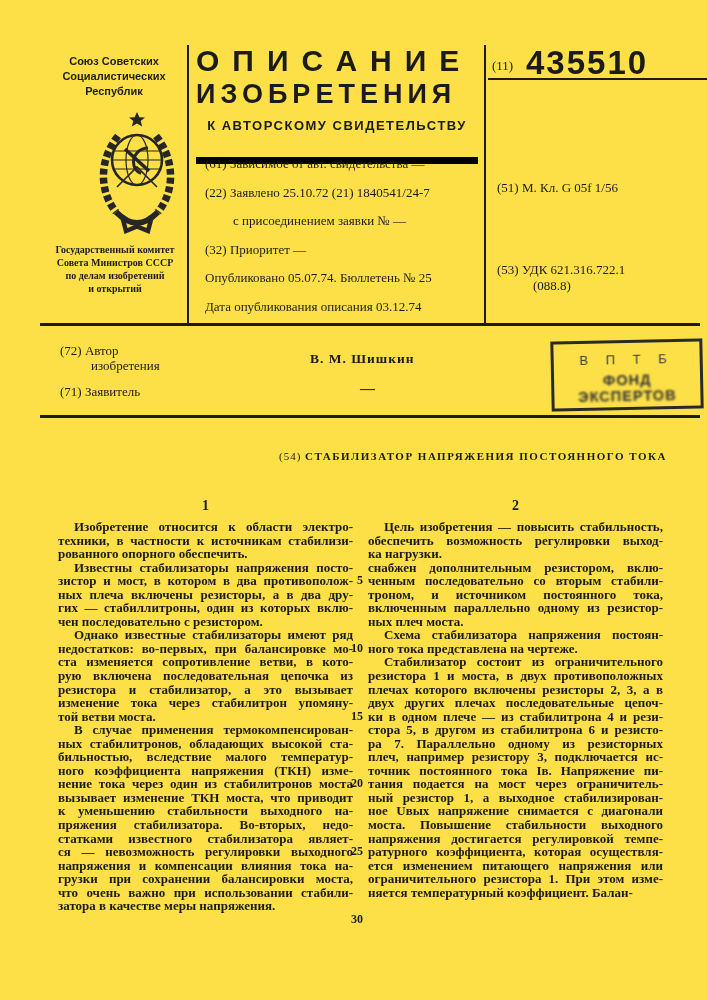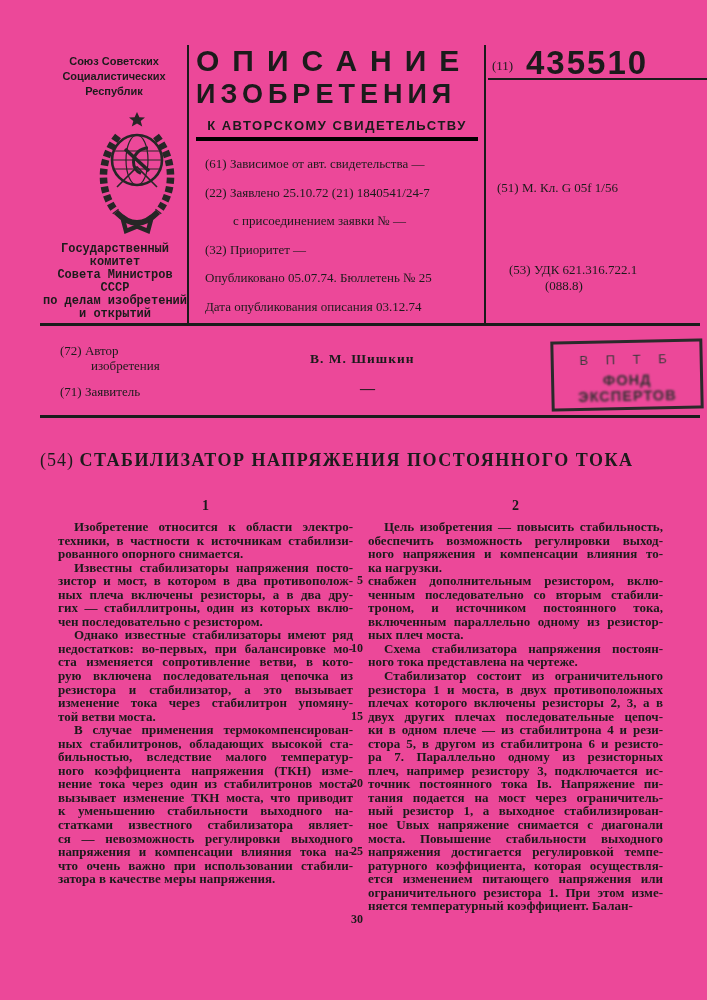--- a/index.html
+++ b/index.html
@@ -1,64 +1,64 @@
 <!DOCTYPE html>
 <html><head>
 <meta charset="utf-8">
 <style>
   html,body{margin:0;padding:0;background:#e8e7e3;}
-  .page{position:relative;width:707px;height:1000px;margin:0 auto;background:#ec4899;
+  .page{position:relative;width:707px;height:1000px;margin:0 auto;background:#fde047;
         color:#1b1b1b;font-family:"Liberation Serif",serif;overflow:hidden;}
   
   .union{position:absolute;left:40px;top:54px;width:148px;text-align:center;
          font-family:"Liberation Sans",sans-serif;font-weight:bold;font-size:11px;line-height:15px;}
   .emblem{position:absolute;left:88px;top:110px;width:98px;height:128px;}
   .committee{position:absolute;left:40px;top:243px;width:150px;text-align:center;
-         font-family:Liberation Mono, monospace;font-weight:bold;font-size:12px;line-height:13px;}
+         font-family:Liberation Serif, serif;font-weight:bold;font-size:10px;line-height:13px;}
   .vline{position:absolute;top:45px;width:2px;height:278px;background:#1b1b1b;}
   #v1{left:187px}#v2{left:484px}
   
   .doc-type{position:absolute;left:196px;top:44px;width:282px;}
   .dt1{font-family:"Liberation Sans",sans-serif;font-weight:bold;font-size:30px;
        letter-spacing:13px;white-space:nowrap;line-height:34px;}
   .dt2{font-family:"Liberation Sans",sans-serif;font-weight:bold;font-size:27px;
        letter-spacing:5px;white-space:nowrap;line-height:33px;}
   .dt3{font-family:"Liberation Sans",sans-serif;font-weight:bold;font-size:13px;
-       letter-spacing:1.5px;text-align:center;margin-top:7px;padding-bottom:4px;
-       border-bottom:4px solid #000000;}
+       letter-spacing:1.5px;text-align:center;margin-top:7px;padding-bottom:24px;
+       border-bottom:7px solid #000000;}
   .fields{position:absolute;left:205px;top:156px;width:270px;font-size:13px;}
   .fields .field-row{height:28.5px;white-space:nowrap;}
   .fields .field-row.indent{padding-left:28px;}
   .b{font-weight:normal;}
   
   .num-label{position:absolute;left:492px;top:58px;font-size:13px;}
   .num{position:absolute;left:526px;top:44px;font-family:"Liberation Sans",sans-serif;
        font-weight:bold;font-size:33px;letter-spacing:2px;}
   .num-rule{position:absolute;left:488px;top:78px;width:219px;height:2px;background:#1b1b1b;}
   .f51{position:absolute;left:497px;top:180px;font-size:13px;white-space:nowrap;}
-  .f53{position:absolute;left:497px;top:262px;font-size:13px;line-height:16px;margin-left:12px;}
+  .f53{position:absolute;left:497px;top:262px;font-size:13px;line-height:16px;}
   .f53 .field-row.indent{padding-left:36px;}
   
   .rule{position:absolute;left:40px;width:660px;height:3px;background:#1b1b1b;}
   #rule1{top:323px}#rule2{top:415px}
   
   .f72{position:absolute;left:60px;top:343px;font-size:13px;line-height:15px;}
   .f72 div:nth-child(2){padding-left:31px;}
   .author-name{position:absolute;left:310px;top:351px;font-weight:bold;font-size:13.5px;letter-spacing:1px;}
   .f71{position:absolute;left:60px;top:384px;font-size:13px;}
   .f71-dash{position:absolute;left:360px;top:380px;font-size:15px;font-weight:bold;}
   .stamp{position:absolute;left:551px;top:340px;width:146px;height:64px;
          border:3px solid #2a2a2a;transform:rotate(-1.2deg);filter:blur(0.3px);}
   .stamp-l1{text-align:center;margin-top:9px;font-family:"Liberation Sans",sans-serif;
          font-size:13px;letter-spacing:7px;color:#3a3a3a;filter:blur(0.6px);}
   .stamp-l2{text-align:center;margin-top:5px;font-family:"Liberation Sans",sans-serif;
          font-weight:bold;font-size:14.5px;letter-spacing:1px;color:#303030;filter:blur(1.1px);}
   
-  .title54{position:absolute;left:40px;top:450px;width:627px;text-align:left;
-           font-size:18px;letter-spacing:1px;}
+  .title54{position:absolute;left:40px;top:450px;width:627px;text-align:right;
+           font-size:11px;letter-spacing:1px;}
   .title54 .t54b{font-weight:bold;letter-spacing:1.5px;}
   
   .col{position:absolute;top:498px;width:295px;}
   #col-left{left:58px}#col-right{left:368px}
   .col-head{text-align:center;font-weight:bold;font-size:14px;height:22px;}
   .tline{font-size:13px;line-height:13.55px;text-align:justify;text-align-last:justify;font-weight:bold;}
   .tline.plast{text-align-last:left;}
   .tline.pfirst{text-indent:16px;}
   .gutter{position:absolute;left:-27px;top:0;width:22px;height:100%;}
   .gnum{position:absolute;right:0;font-size:12px;font-weight:bold;line-height:13.55px;}
@@ -149,54 +149,55 @@
   <div class="title54">
     <span>(54)</span>
     <span class="t54b">СТАБИЛИЗАТОР НАПРЯЖЕНИЯ ПОСТОЯННОГО ТОКА</span>
   </div>
 
   <div class="col" id="col-left">
     <div class="col-head">1</div>
     <div>
         <div class="tline pfirst">Изобретение относится к области электро-</div>
         <div class="tline">техники, в частности к источникам стабилизи-</div>
-        <div class="tline plast">рованного опорного снимается.</div>
+        <div class="tline plast">рованного опорного обеспечить.</div>
         <div class="tline pfirst">Известны стабилизаторы напряжения посто-</div>
         <div class="tline">зистор и мост, в котором в два противополож-</div>
         <div class="tline">ных плеча включены резисторы, а в два дру-</div>
         <div class="tline">гих — стабиллитроны, один из которых вклю-</div>
         <div class="tline plast">чен последовательно с резистором.</div>
         <div class="tline pfirst">Однако известные стабилизаторы имеют ряд</div>
         <div class="tline">недостатков: во-первых, при балансировке мо-</div>
         <div class="tline">ста изменяется сопротивление ветви, в кото-</div>
         <div class="tline">рую включена последовательная цепочка из</div>
         <div class="tline">резистора и стабилизатор, а это вызывает</div>
         <div class="tline">изменение тока через стабилитрон упомяну-</div>
         <div class="tline plast">той ветви моста.</div>
         <div class="tline pfirst">В случае применения термокомпенсирован-</div>
         <div class="tline">ных стабилитронов, обладающих высокой ста-</div>
         <div class="tline">бильностью, вследствие малого температур-</div>
         <div class="tline">ного коэффициента напряжения (ТКН) изме-</div>
         <div class="tline">нение тока через один из стабилитронов моста</div>
         <div class="tline">вызывает изменение ТКН моста, что приводит</div>
         <div class="tline">к уменьшению стабильности выходного на-</div>
+        <div class="tline">пряжения стабилизатора. Во-вторых, недо-</div>
         <div class="tline">статками известного стабилизатора являет-</div>
         <div class="tline">ся — невозможность регулировки выходного</div>
         <div class="tline">напряжения и компенсации влияния тока на-</div>
+        <div class="tline">грузки при сохранении балансировки моста,</div>
         <div class="tline">что очень важно при использовании стабили-</div>
         <div class="tline plast">затора в качестве меры напряжения.</div>
       </div>
   </div>
 
   <div class="col" id="col-right">
     <div class="col-head">2</div>
     <div>
         <div class="tline pfirst">Цель изобретения — повысить стабильность,</div>
         <div class="tline">обеспечить возможность регулировки выход-</div>
-        <div class="tline">ного напряжения и компенсации влияния то-</div>
         <div class="tline plast">ка нагрузки.</div>
         <div class="tline">снабжен дополнительным резистором, вклю-</div>
         <div class="tline">ченным последовательно со вторым стабили-</div>
         <div class="tline">троном, и источником постоянного тока,</div>
         <div class="tline">включенным параллельно одному из резистор-</div>
         <div class="tline plast">ных плеч моста.</div>
         <div class="tline pfirst">Схема стабилизатора напряжения постоян-</div>
         <div class="tline plast">ного тока представлена на чертеже.</div>
         <div class="tline pfirst">Стабилизатор состоит из ограничительного</div>
         <div class="tline">резистора 1 и моста, в двух противоположных</div>

